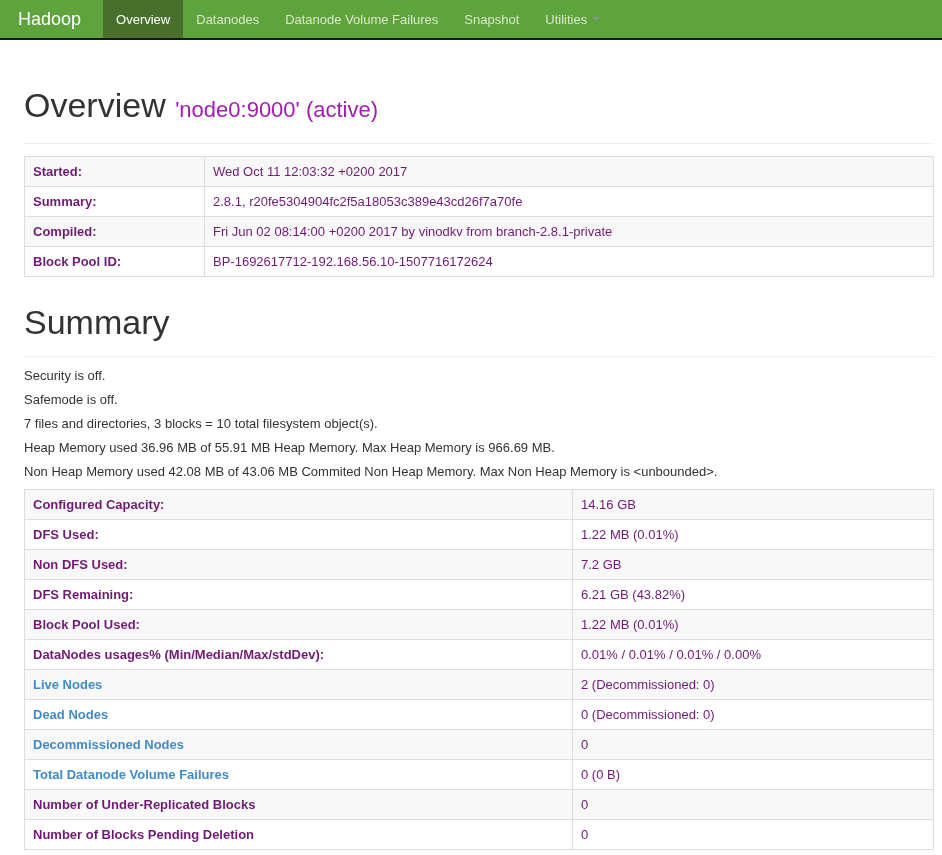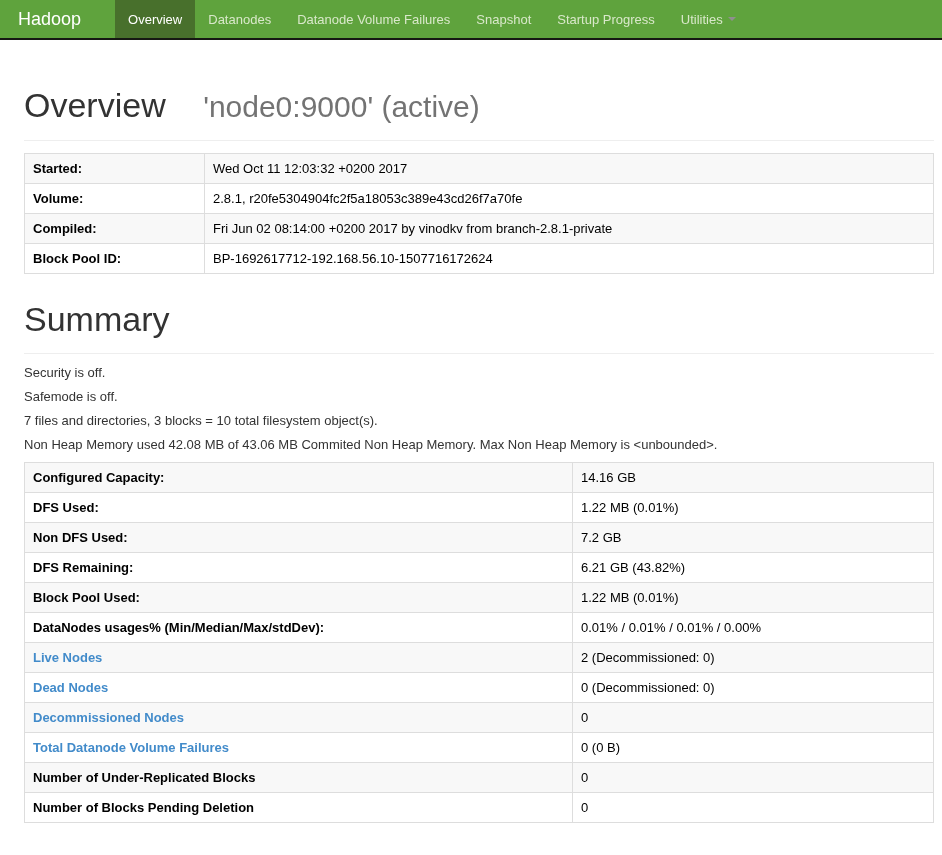--- a/index.html
+++ b/index.html
@@ -12,21 +12,21 @@
   }
 
   
   .navbar {
     display: flex; align-items: stretch;
     height: 40px; background: #5FA33D;
     border-bottom: 2px solid #161813;
   }
   .brand {
     color: #fff; font-size: 18px; line-height: 38px;
-    padding: 0 34px 0 18px; text-decoration: none; cursor: pointer;
+    padding: 0 22px 0 18px; text-decoration: none; cursor: pointer;
   }
   .nav { display: flex; list-style: none; margin: 0; padding: 0; }
   .nav li {
     display: flex; align-items: center;
     padding: 0 13px; font-size: 13px; color: #D9E8CA; cursor: pointer;
     white-space: nowrap;
   }
   .nav li.active { background: #48702C; color: #fff; }
   .caret {
     display: none; width: 0; height: 0; margin-left: 5px;
@@ -38,39 +38,39 @@
 
   
   .content { padding: 0 8px 0 24px; }
 
   h1 {
     font-size: 34px; font-weight: 400; color: #333;
     margin: 0; line-height: 39px;
   }
   .title-overview { margin-top: 46px; }
   .title-summary  { margin-top: 26px; }
-  h1 small { font-size: 30px; color: #737373; font-weight: 400; margin-left: 28px; }
+  h1 small { font-size: 22px; color: #a21caf; font-weight: 400; }
 
   hr {
     border: none; border-top: 1px solid #eee;
     margin: 14px 0 12px 0;
   }
 
   p.status-line { margin: 1px 0 11px 0; font-size: 13px; line-height: 13px; }
 
   table {
     width: 100%; border-collapse: collapse;
     border: 1px solid #ddd;
   }
   th, td {
     border: 1px solid #ddd;
     padding: 5px 8px;
     font-size: 13px; line-height: 19px;
     text-align: left; vertical-align: middle;
-    color: #000000;
+    color: #701a75;
   }
   th { font-weight: bold; }
   tbody tr:nth-child(odd) { background: #f8f8f8; }
   .info-table  th { width: 180px; }
   .stats-table th { width: 548px; }
   th.link { color: #428bca; cursor: pointer; }
 </style>
 </head>
 <body>
 
@@ -91,24 +91,20 @@
       <li>
         <span>Datanode Volume Failures</span>
 
       </li>
 
       <li>
         <span>Snapshot</span>
 
       </li>
 
-      <li>
-        <span>Startup Progress</span>
-
-      </li>
 
       <li>
         <span>Utilities</span>
         <span class="caret show"></span>
       </li>
     </ul>
 </nav>
 
 <main class="content">
 
@@ -120,21 +116,21 @@
 
   <table class="info-table">
     <tbody>
 
         <tr>
           <th>Started:</th>
           <td>Wed Oct 11 12:03:32 +0200 2017</td>
         </tr>
 
         <tr>
-          <th>Volume:</th>
+          <th>Summary:</th>
           <td>2.8.1, r20fe5304904fc2f5a18053c389e43cd26f7a70fe</td>
         </tr>
 
         <tr>
           <th>Compiled:</th>
           <td>Fri Jun 02 08:14:00 +0200 2017 by vinodkv from branch-2.8.1-private</td>
         </tr>
 
 
         <tr>
@@ -148,20 +144,21 @@
   <hr>
 
   <div>
 
       <p class="status-line">Security is off.</p>
 
       <p class="status-line">Safemode is off.</p>
 
       <p class="status-line">7 files and directories, 3 blocks = 10 total filesystem object(s).</p>
 
+      <p class="status-line">Heap Memory used 36.96 MB of 55.91 MB Heap Memory. Max Heap Memory is 966.69 MB.</p>
 
       <p class="status-line">Non Heap Memory used 42.08 MB of 43.06 MB Commited Non Heap Memory. Max Non Heap Memory is &lt;unbounded&gt;.</p>
     </div>
 
   <table class="stats-table">
     <tbody>
 
         <tr>
           <th>Configured Capacity:</th>
           <td>14.16 GB</td>

